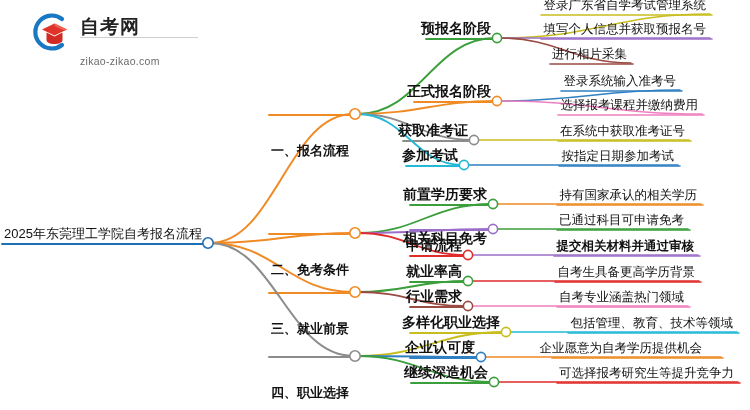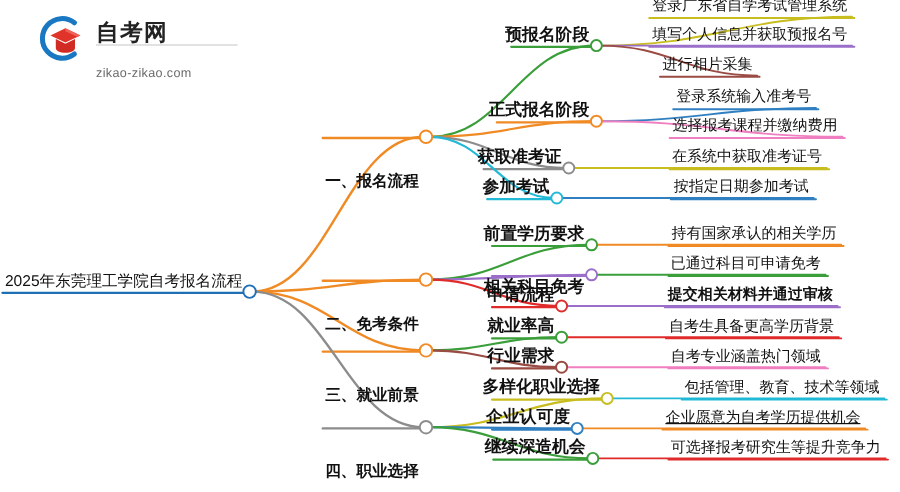--- a/index.html
+++ b/index.html
@@ -204,21 +204,21 @@
       <div class="node-label l3-label" style="left: 694px; top: 252px; font-weight: bold;">提交相关材料并通过审核</div>
       <div class="node-label l1-label" style="left: 349px; top: 289px;">三、就业前景</div>
       <div class="node-label l2-label" style="left: 462px; top: 278px;">就业率高</div>
       <div class="node-label l3-label" style="left: 695px; top: 278px;">自考生具备更高学历背景</div>
       <div class="node-label l2-label" style="left: 462px; top: 303px;">行业需求</div>
       <div class="node-label l3-label" style="left: 684px; top: 303px;">自考专业涵盖热门领域</div>
       <div class="node-label l1-label" style="left: 349px; top: 353px;">四、职业选择</div>
       <div class="node-label l2-label" style="left: 500px; top: 329px;">多样化职业选择</div>
       <div class="node-label l3-label" style="left: 733px; top: 329px;">包括管理、教育、技术等领域</div>
       <div class="node-label l2-label" style="left: 475px; top: 354px;">企业认可度</div>
-      <div class="node-label l3-label" style="left: 717px; top: 354px; text-decoration: underline;">企业愿意为自考学历提供机会</div>
+      <div class="node-label l3-label" style="left: 702px; top: 354px;">企业愿意为自考学历提供机会</div>
       <div class="node-label l2-label" style="left: 488px; top: 379px;">继续深造机会</div>
       <div class="node-label l3-label" style="left: 734px; top: 379px;">可选择报考研究生等提升竞争力</div>
     </div>
   <svg class="edges" id="node-layer" viewBox="0 0 750 410">
       <circle cx="355" cy="114" r="5.2" fill="#ffffff" stroke="#f08a24" stroke-width="1.6"></circle>
       <circle cx="497" cy="38" r="4.6" fill="#ffffff" stroke="#3a9e3a" stroke-width="1.6"></circle>
       <circle cx="497" cy="101" r="4.6" fill="#ffffff" stroke="#f08a24" stroke-width="1.6"></circle>
       <circle cx="474" cy="140" r="4.6" fill="#ffffff" stroke="#8c8c8c" stroke-width="1.6"></circle>
       <circle cx="464" cy="165" r="4.6" fill="#ffffff" stroke="#22b9d6" stroke-width="1.6"></circle>
       <circle cx="355" cy="233" r="5.2" fill="#ffffff" stroke="#f08a24" stroke-width="1.6"></circle>

